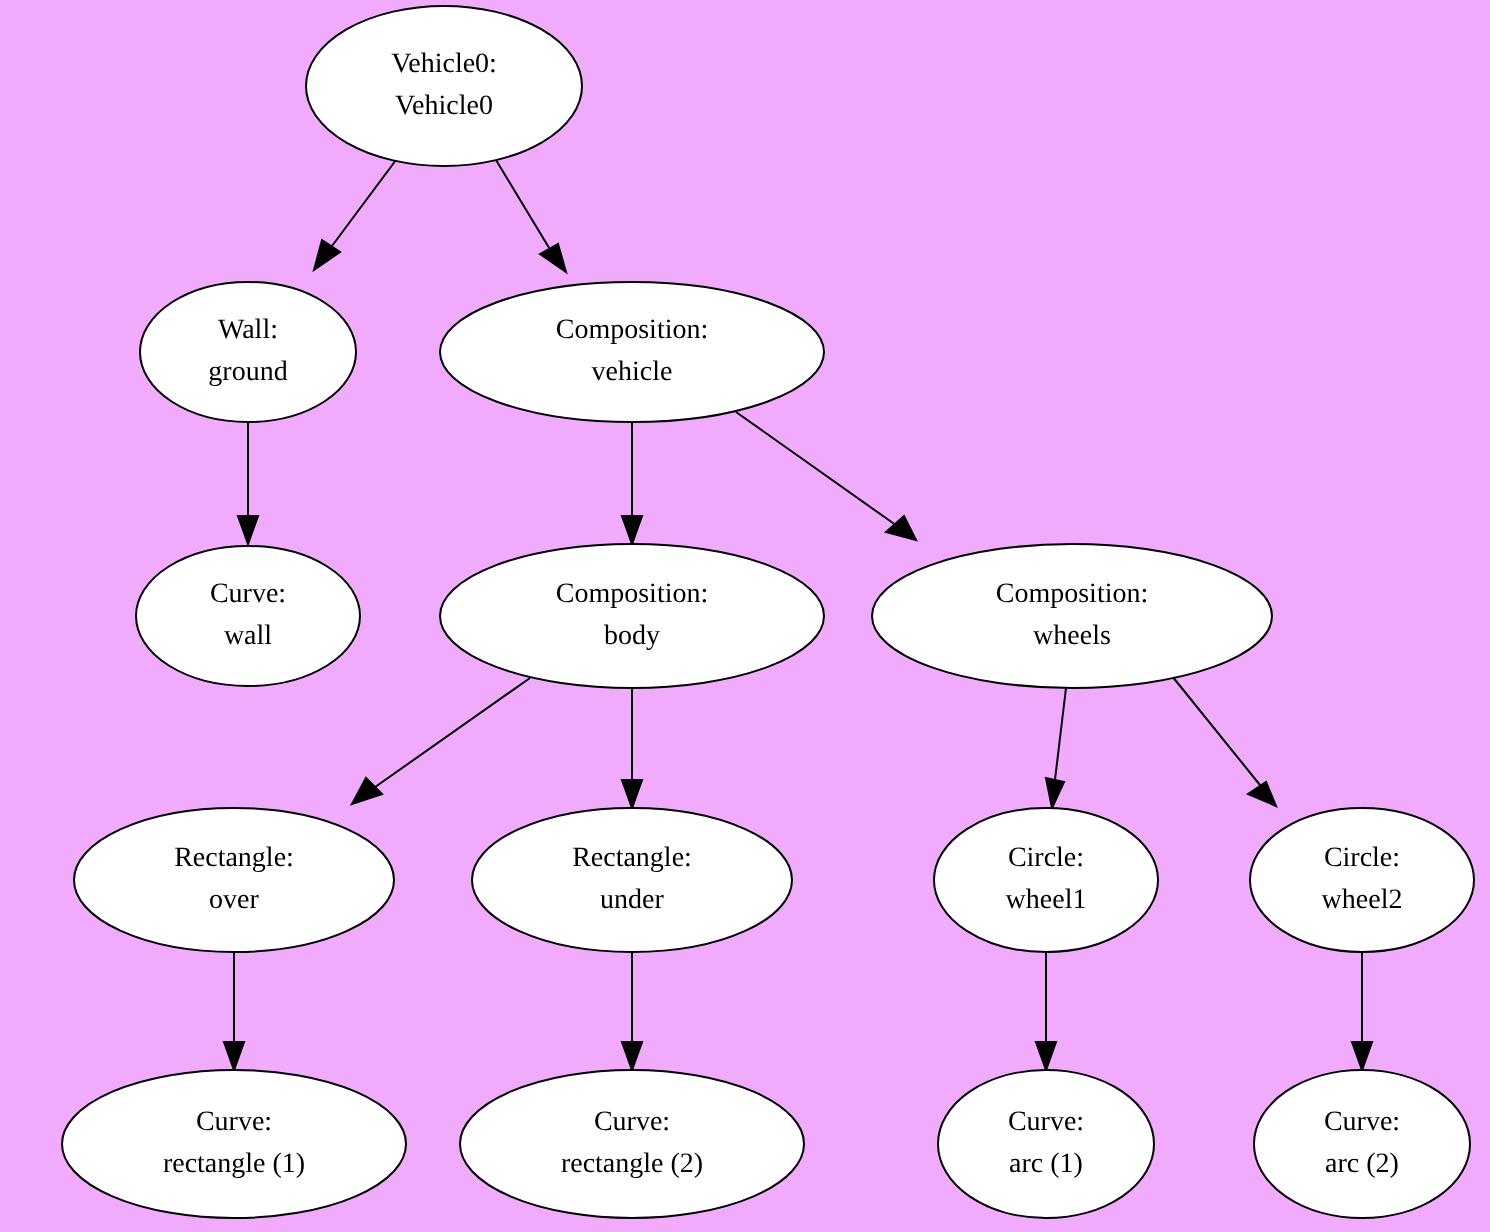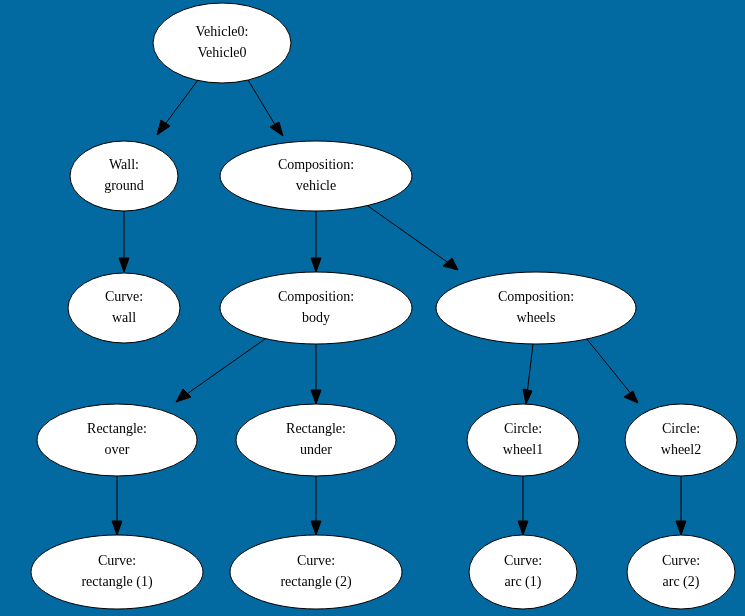--- a/index.html
+++ b/index.html
@@ -4,21 +4,21 @@
 <style>
   html, body {
     margin: 0;
     padding: 0;
     background: #ffffff;
   }
   #canvas {
     position: relative;
     width: 745px;
     height: 616px;
-    background: #0369a1;
+    background: #f0abfc;
     font-family: "Liberation Serif", serif;
     overflow: hidden;
   }
   svg#graph {
     position: absolute;
     left: 0;
     top: 0;
     width: 745px;
     height: 616px;
   }

